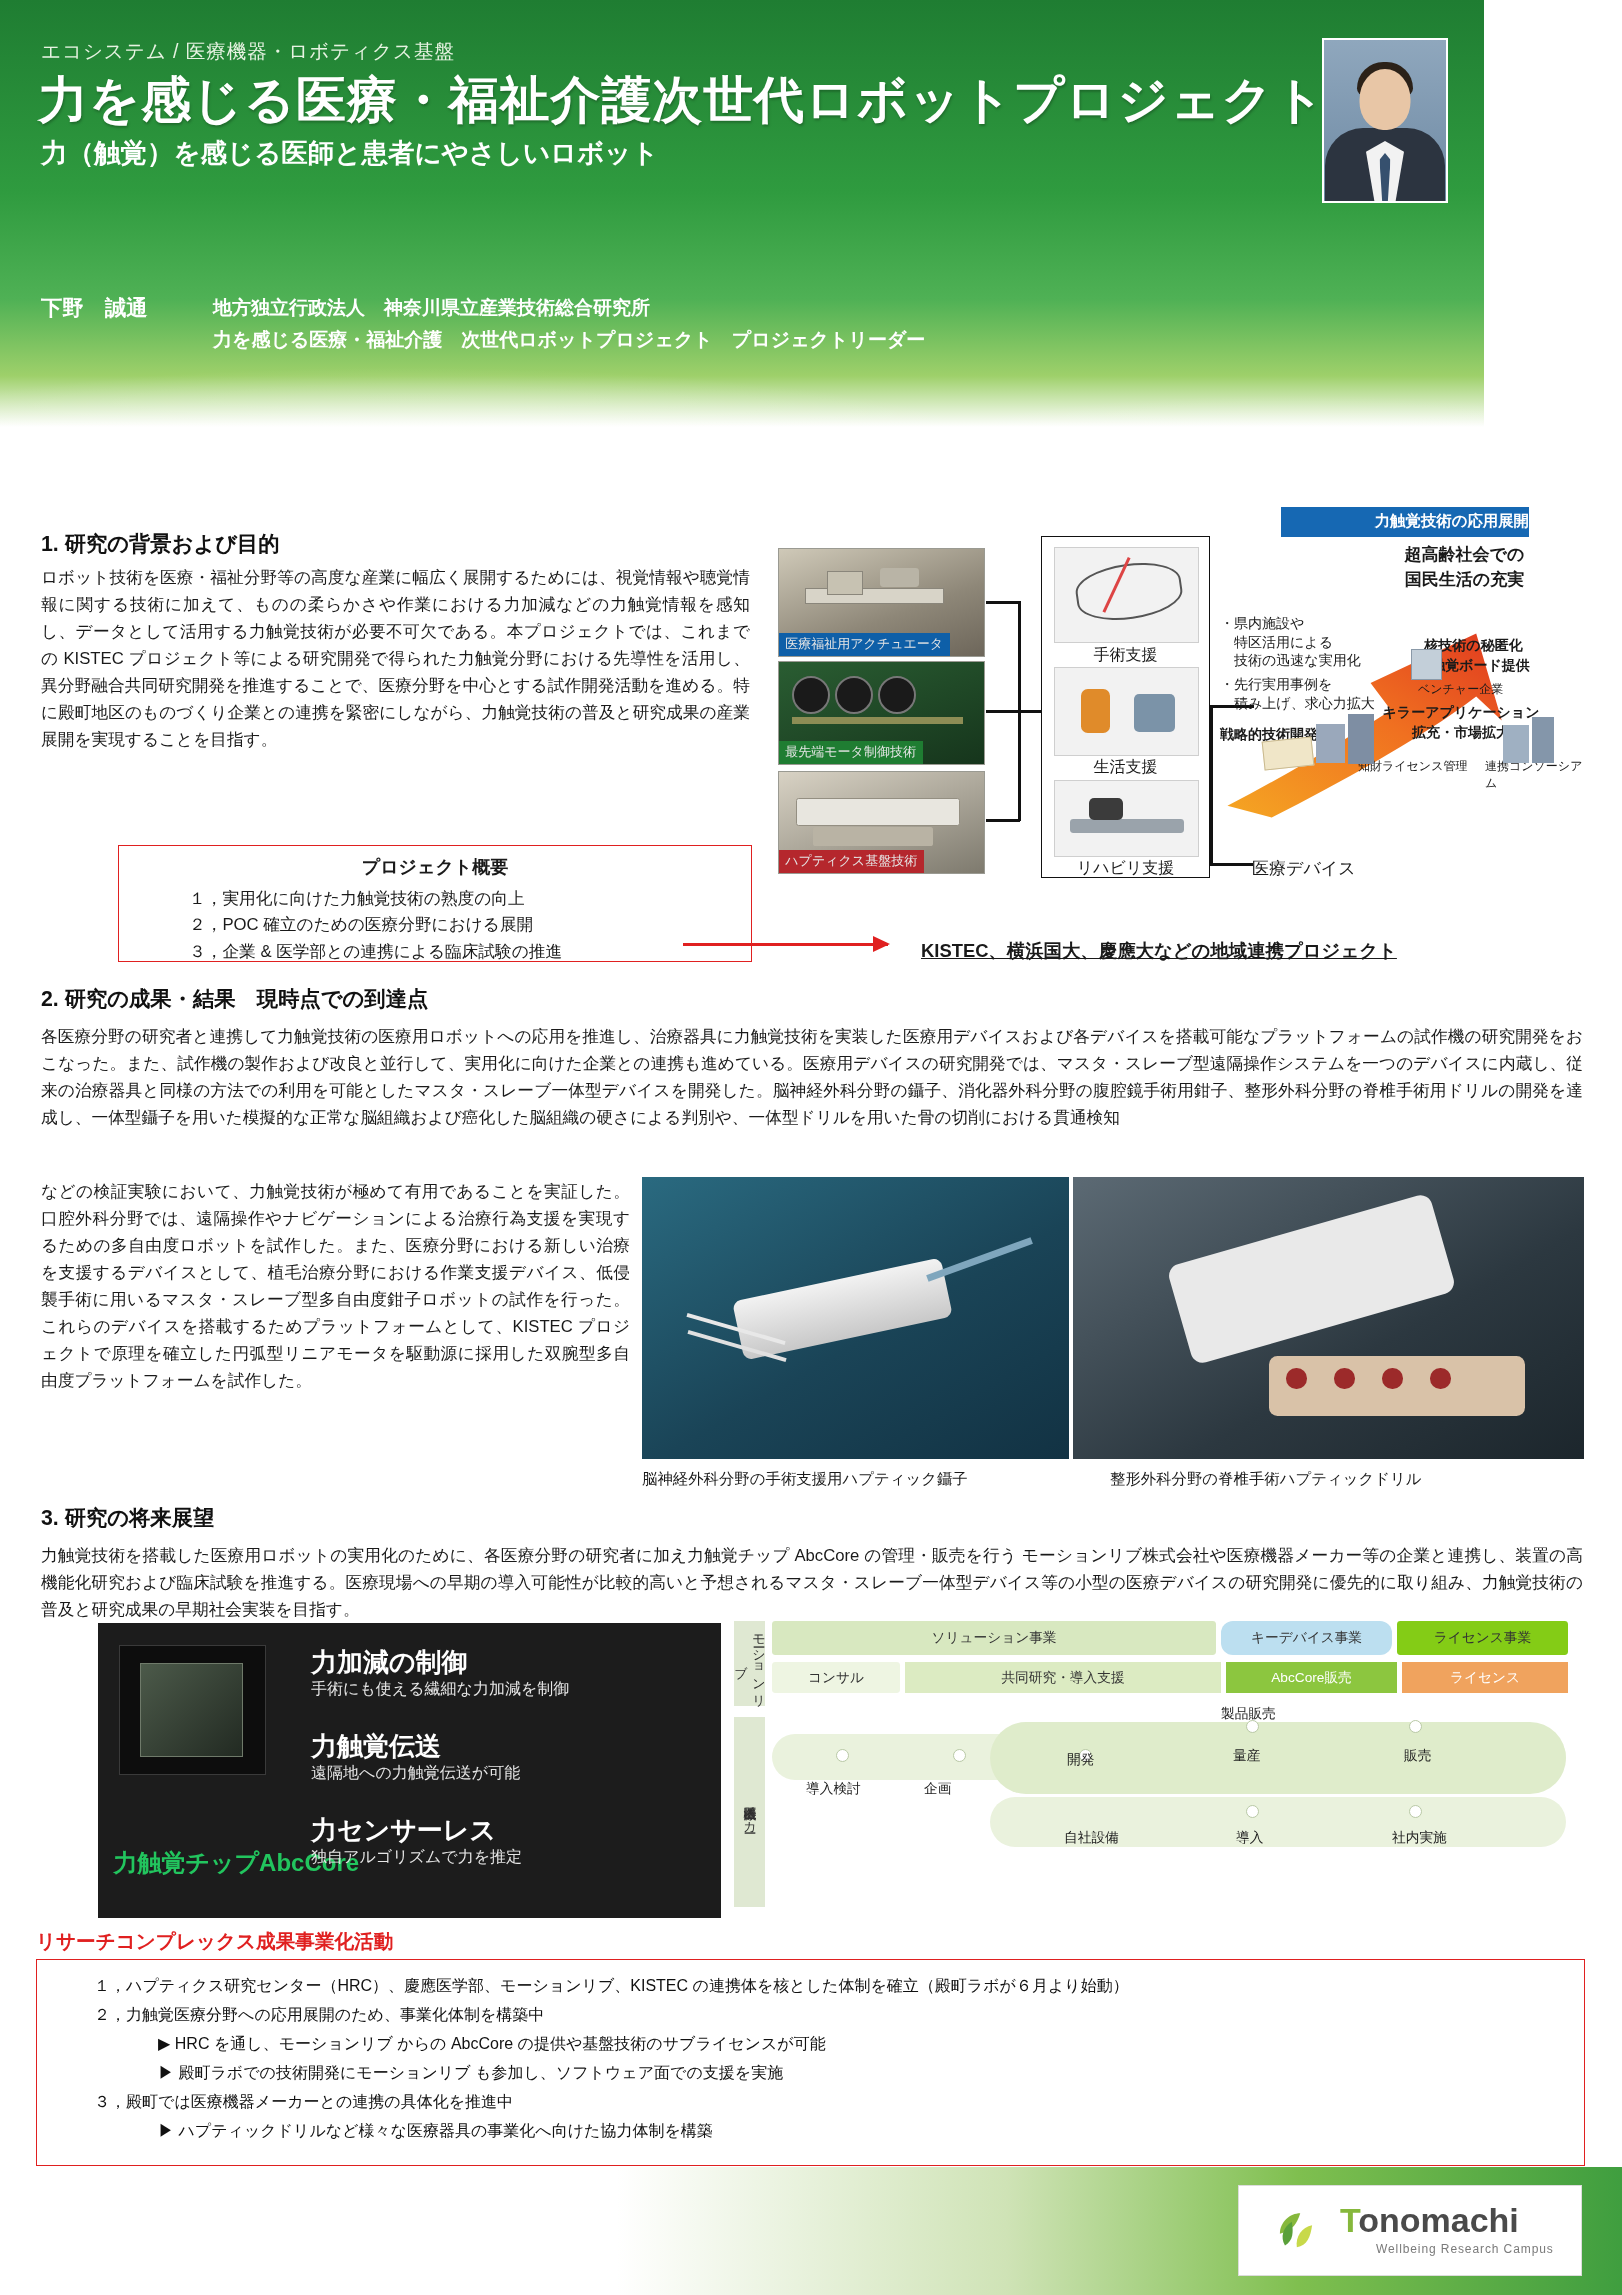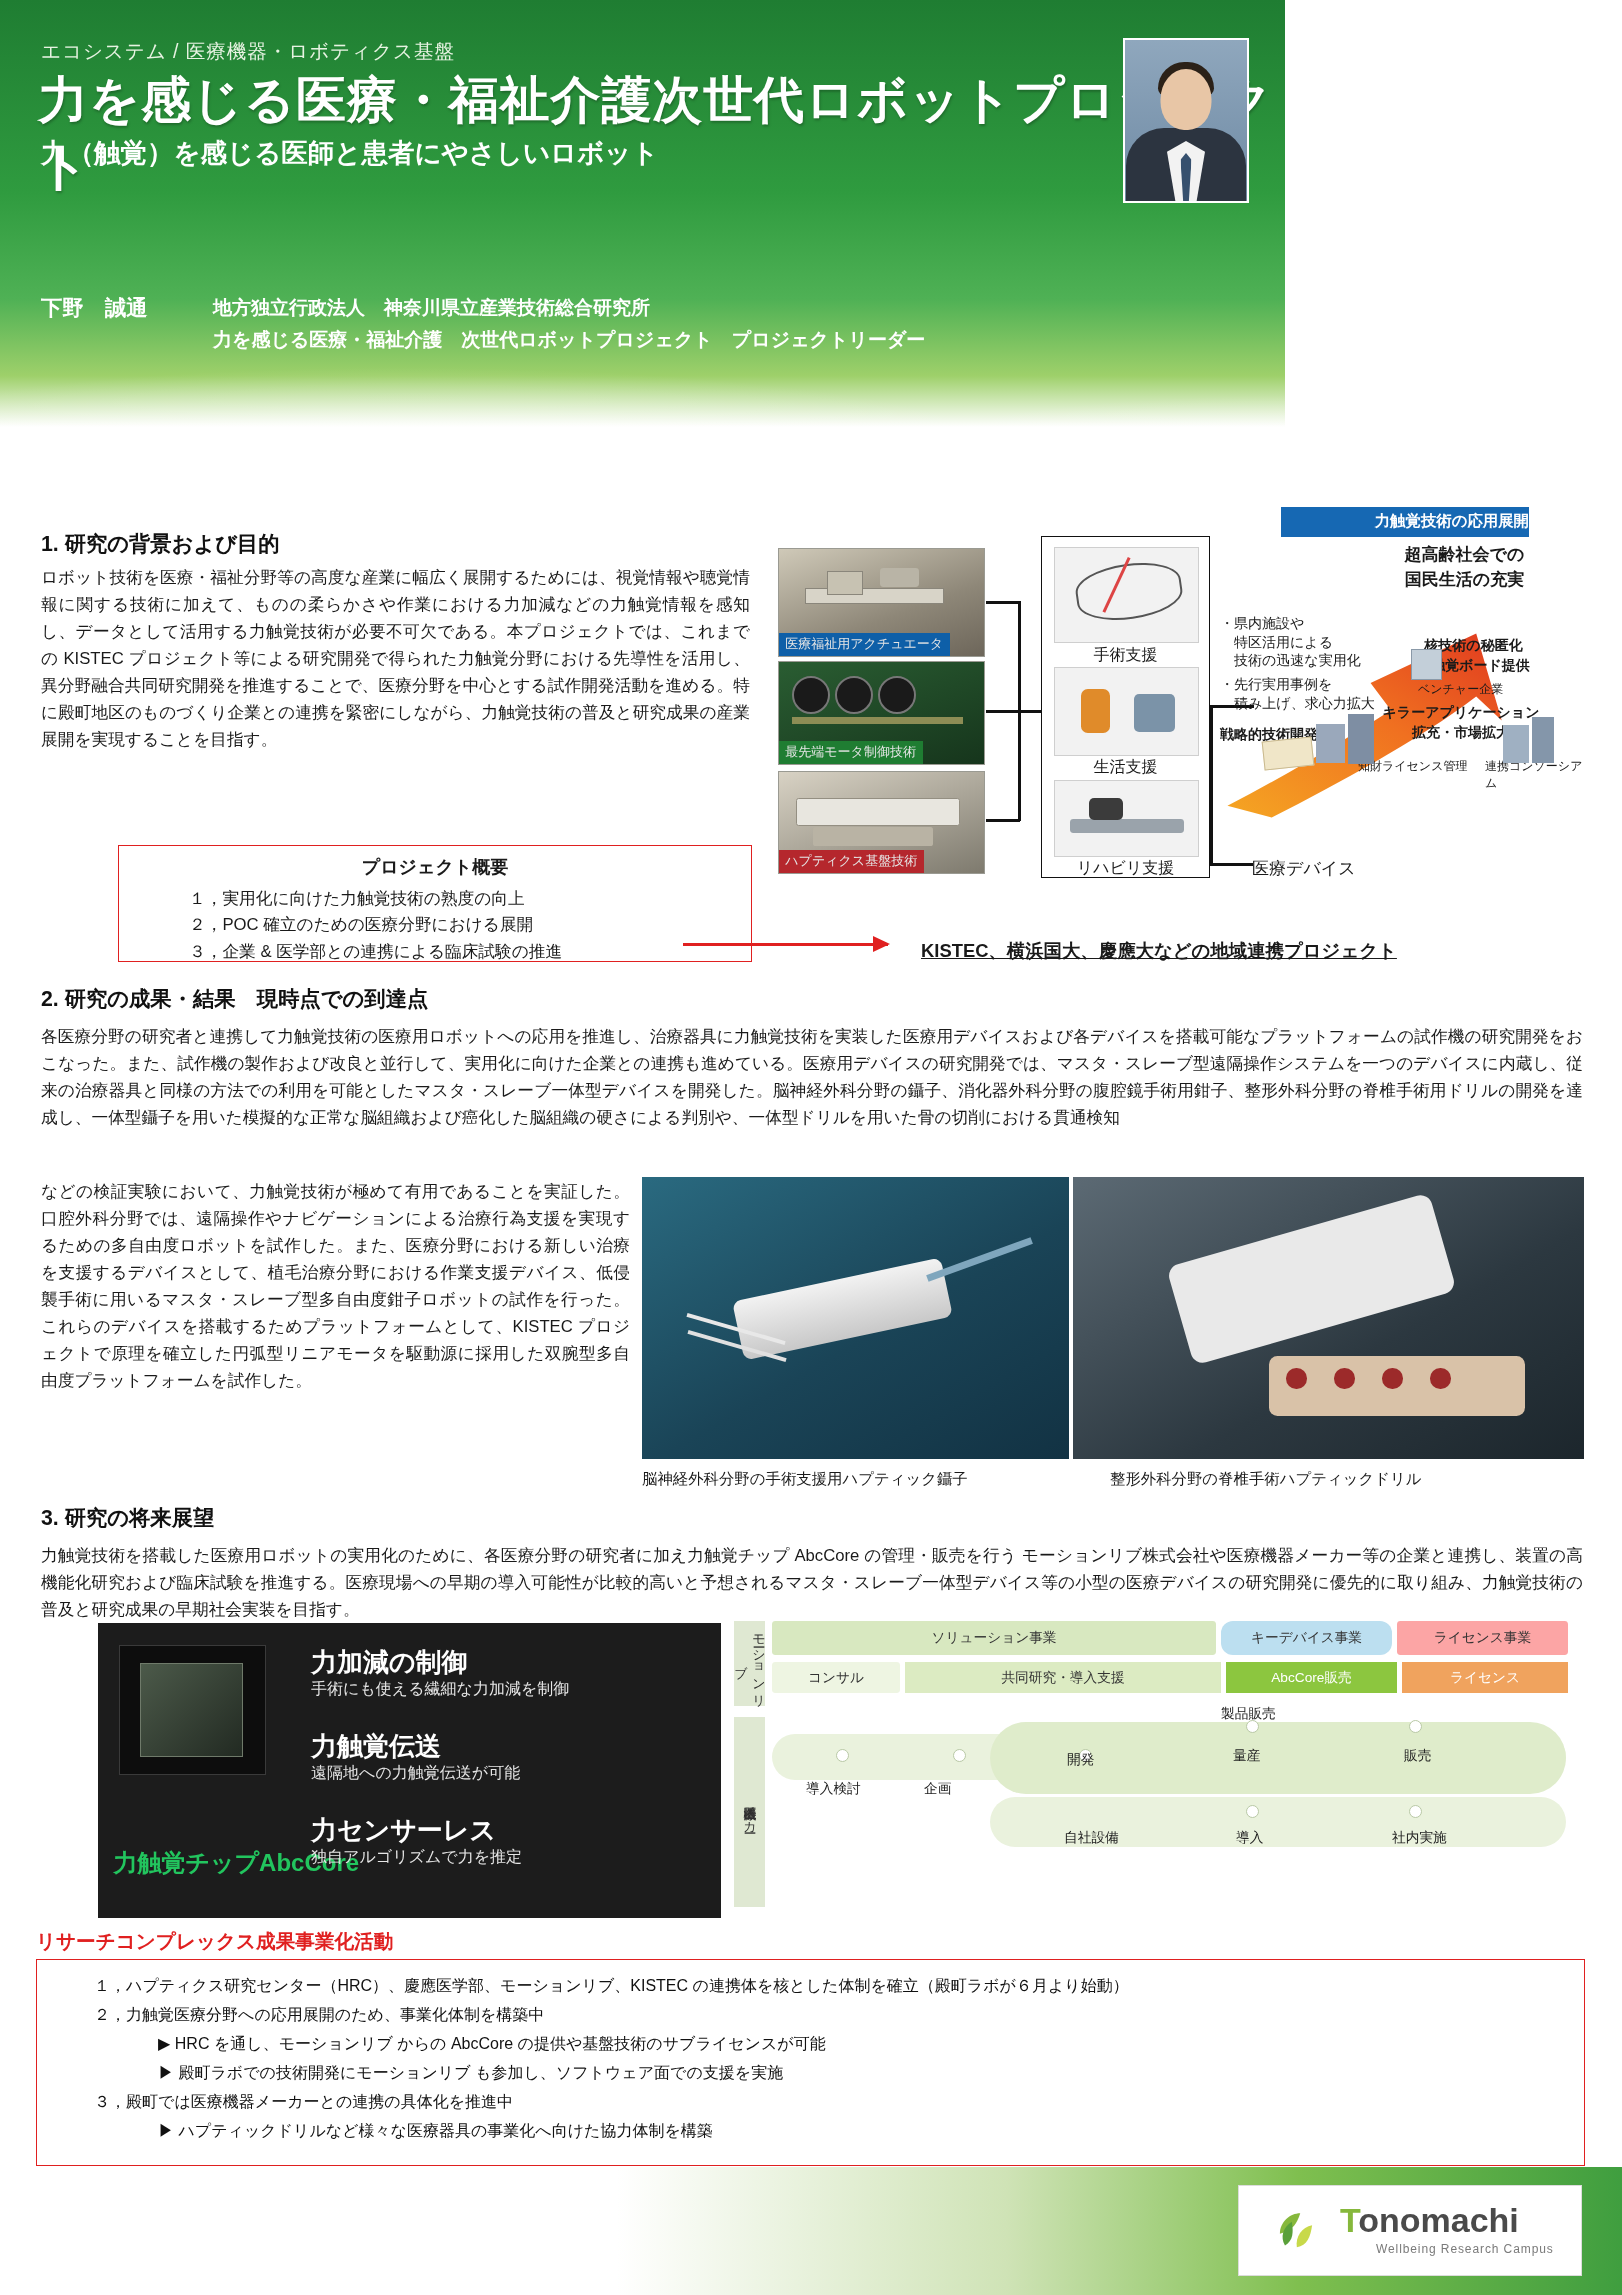--- a/index.html
+++ b/index.html
@@ -6,21 +6,21 @@
   body {
     width:1623px; height:2295px;
     font-family:"Liberation Sans", sans-serif;
     background:#ffffff;
     color:#1a1a1a;
     position:relative;
     overflow:hidden;
   }
   
   .header {
-    position:absolute; left:0; top:0; width:1285px; height:427px;
+    position:absolute; left:0; top:0; width:1484px; height:427px;
     background:linear-gradient(180deg,#1f7d32 0%, #2f9b3f 45%, #4fb155 70%, #9ed06a 88%, #ffffff 100%);
     overflow:hidden;
   }
   .header-wave {
     position:absolute; left:0; bottom:0; width:1623px; height:179px;
     background:
       radial-gradient(ellipse 1025px 154px at 25% 120%, rgba(255,255,255,0.55) 0%, rgba(255,255,255,0) 62%),
       radial-gradient(ellipse 769px 128px at 80% 125%, rgba(255,255,255,0.45) 0%, rgba(255,255,255,0) 60%);
   }
   .eyebrow {
@@ -363,21 +363,21 @@
   <div class="chip-title" style="left:213px; top:190px; font-size:26px;">力センサーレス</div>
   <div class="chip-sub" style="left:213px; top:224px; font-size:16px;">独自アルゴリズムで力を推定</div>
 </div>
 
 <div class="panel" style="left:734px; top:1621px; width:845px; height:299px;">
   <div class="rm-side" style="left:0; top:0; width:31px; height:85px;">モーションリブ</div>
   <div class="rm-side" style="left:0; top:96px; width:31px; height:190px;">医療機器メーカー</div>
 
   <div class="rm-bar" style="left:38px; top:0; width:444px; height:34px; background:#d8e8c0; border-radius:3.4px;">ソリューション事業</div>
   <div class="rm-bar" style="left:487px; top:0; width:171px; height:34px; background:#bcdff0; border-radius:12px;">キーデバイス事業</div>
-  <div class="rm-bar" style="left:663px; top:0; width:171px; height:34px; background:#fca5a5; border-radius:3.4px;">ライセンス事業</div>
+  <div class="rm-bar" style="left:663px; top:0; width:171px; height:34px; background:#84cc16; border-radius:3.4px;">ライセンス事業</div>
 
   <div class="rm-bar" style="left:38px; top:41px; width:128px; height:31px; background:#eef5e2; border-radius:3.4px;">コンサル</div>
   <div class="rm-bar" style="left:171px; top:41px; width:316px; height:31px; background:#dcebc2;">共同研究・導入支援</div>
   <div class="rm-bar" style="left:492px; top:41px; width:171px; height:31px; background:#8cc63f; color:#fff;">AbcCore販売</div>
   <div class="rm-bar" style="left:668px; top:41px; width:166px; height:31px; background:#f0a35e; color:#fff;">ライセンス</div>
 
   <div style="position:absolute;left:38px;top:113px;width:794px;height:46px;background:#eaf2dd;border-radius:23px;"></div>
   <div style="position:absolute;left:256px;top:101px;width:576px;height:72px;background:#dfeccb;border-radius:36px;"></div>
   <div style="position:absolute;left:256px;top:176px;width:576px;height:50px;background:#eaf2dd;border-radius:25px;"></div>
 

